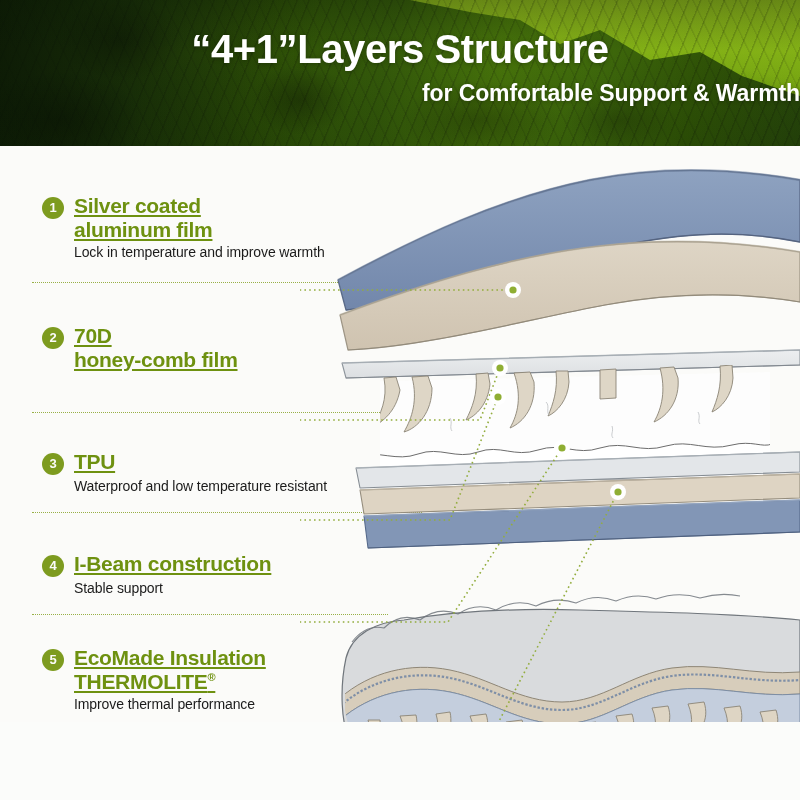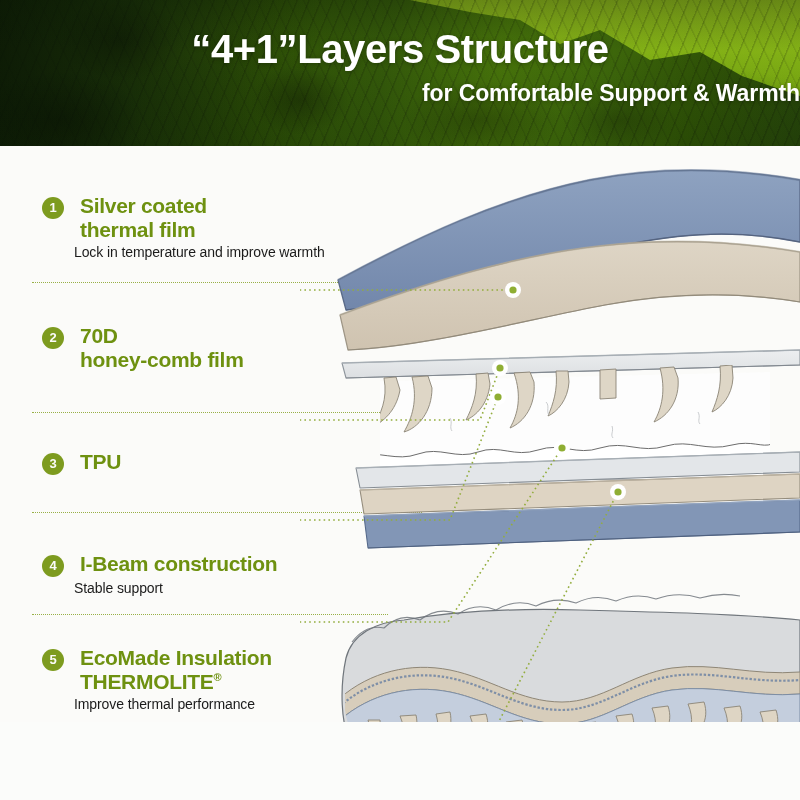--- a/index.html
+++ b/index.html
@@ -69,22 +69,22 @@
   #legend{position:absolute;left:0;top:146px;width:470px;height:654px;}
   .legend-item{position:absolute;left:42px;width:400px;}
   .li-head{display:flex;align-items:flex-start;}
   .badge{
     flex:0 0 auto;width:22px;height:22px;border-radius:50%;
     background:#7d9b1f;color:#fbfbf9;
     font-size:13px;font-weight:700;line-height:22px;text-align:center;
     margin-top:3px;
   }
   .li-title{
-    margin-left:16px;color:#6e9110;
-    font-size:21px;font-weight:700;line-height:1.12;letter-spacing:-.3px;
+    margin-left:10px;color:#6e9110;
+    font-size:21px;font-weight:700;line-height:1.12;letter-spacing:-.3px;text-decoration:underline;
   }
   .li-title sup{font-size:11px;font-weight:700;vertical-align:super;line-height:0;}
   .li-desc{
     margin:3px 0 0 32px;color:#1b1b1b;
     font-size:14px;font-weight:400;line-height:1.25;letter-spacing:-.1px;
   }
   .leader{
     position:absolute;left:32px;height:0;
     border-top:1.6px dotted #93ad3e;opacity:.95;
   }
@@ -118,21 +118,21 @@
     </div>
   </div>
 
   <div id="legend">
 
     <div class="legend-item" style="top:48px;">
       <div class="li-head">
         <div class="badge">1</div>
         <div class="li-title">
           <div>Silver coated</div>
-          <div>thermal film</div>
+          <div>aluminum film</div>
         </div>
       </div>
       <div class="li-desc">Lock in temperature and improve warmth</div>
     </div>
     <div class="leader" style="top:136px;width:398px;"></div>
 
     <div class="legend-item" style="top:178px;">
       <div class="li-head">
         <div class="badge">2</div>
         <div class="li-title">
@@ -143,20 +143,21 @@
     </div>
     <div class="leader" style="top:266px;width:390px;"></div>
 
     <div class="legend-item" style="top:304px;">
       <div class="li-head">
         <div class="badge">3</div>
         <div class="li-title">
           <div>TPU</div>
         </div>
       </div>
+      <div class="li-desc">Waterproof and low temperature resistant</div>
     </div>
     <div class="leader" style="top:366px;width:390px;"></div>
 
     <div class="legend-item" style="top:406px;">
       <div class="li-head">
         <div class="badge">4</div>
         <div class="li-title">
           <div>I-Beam construction</div>
         </div>
       </div>

